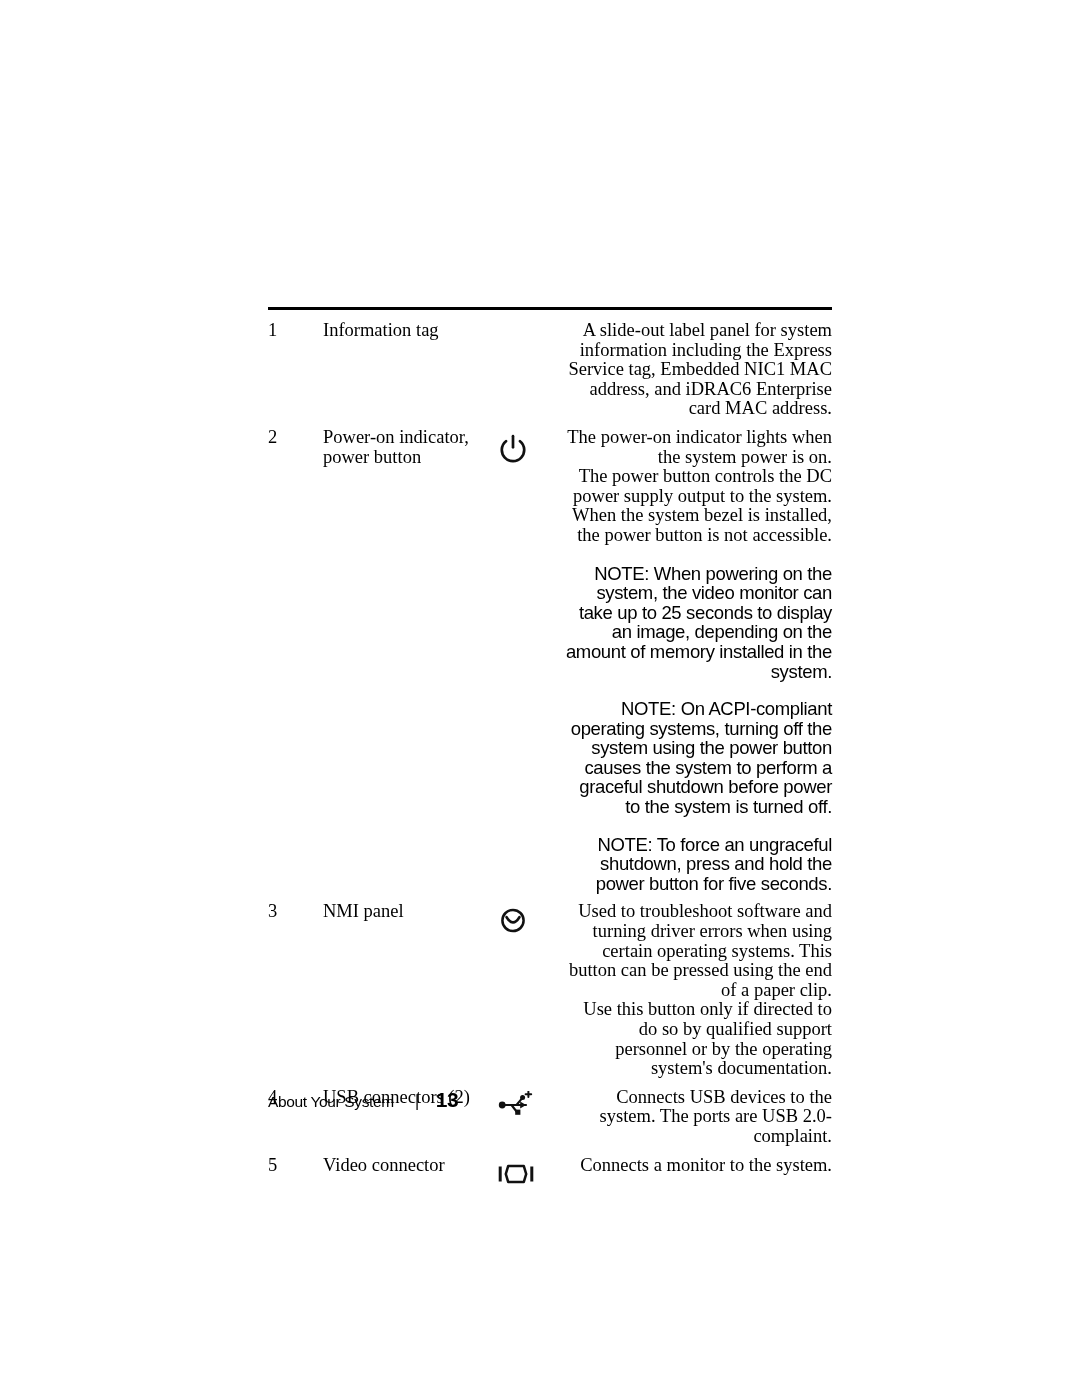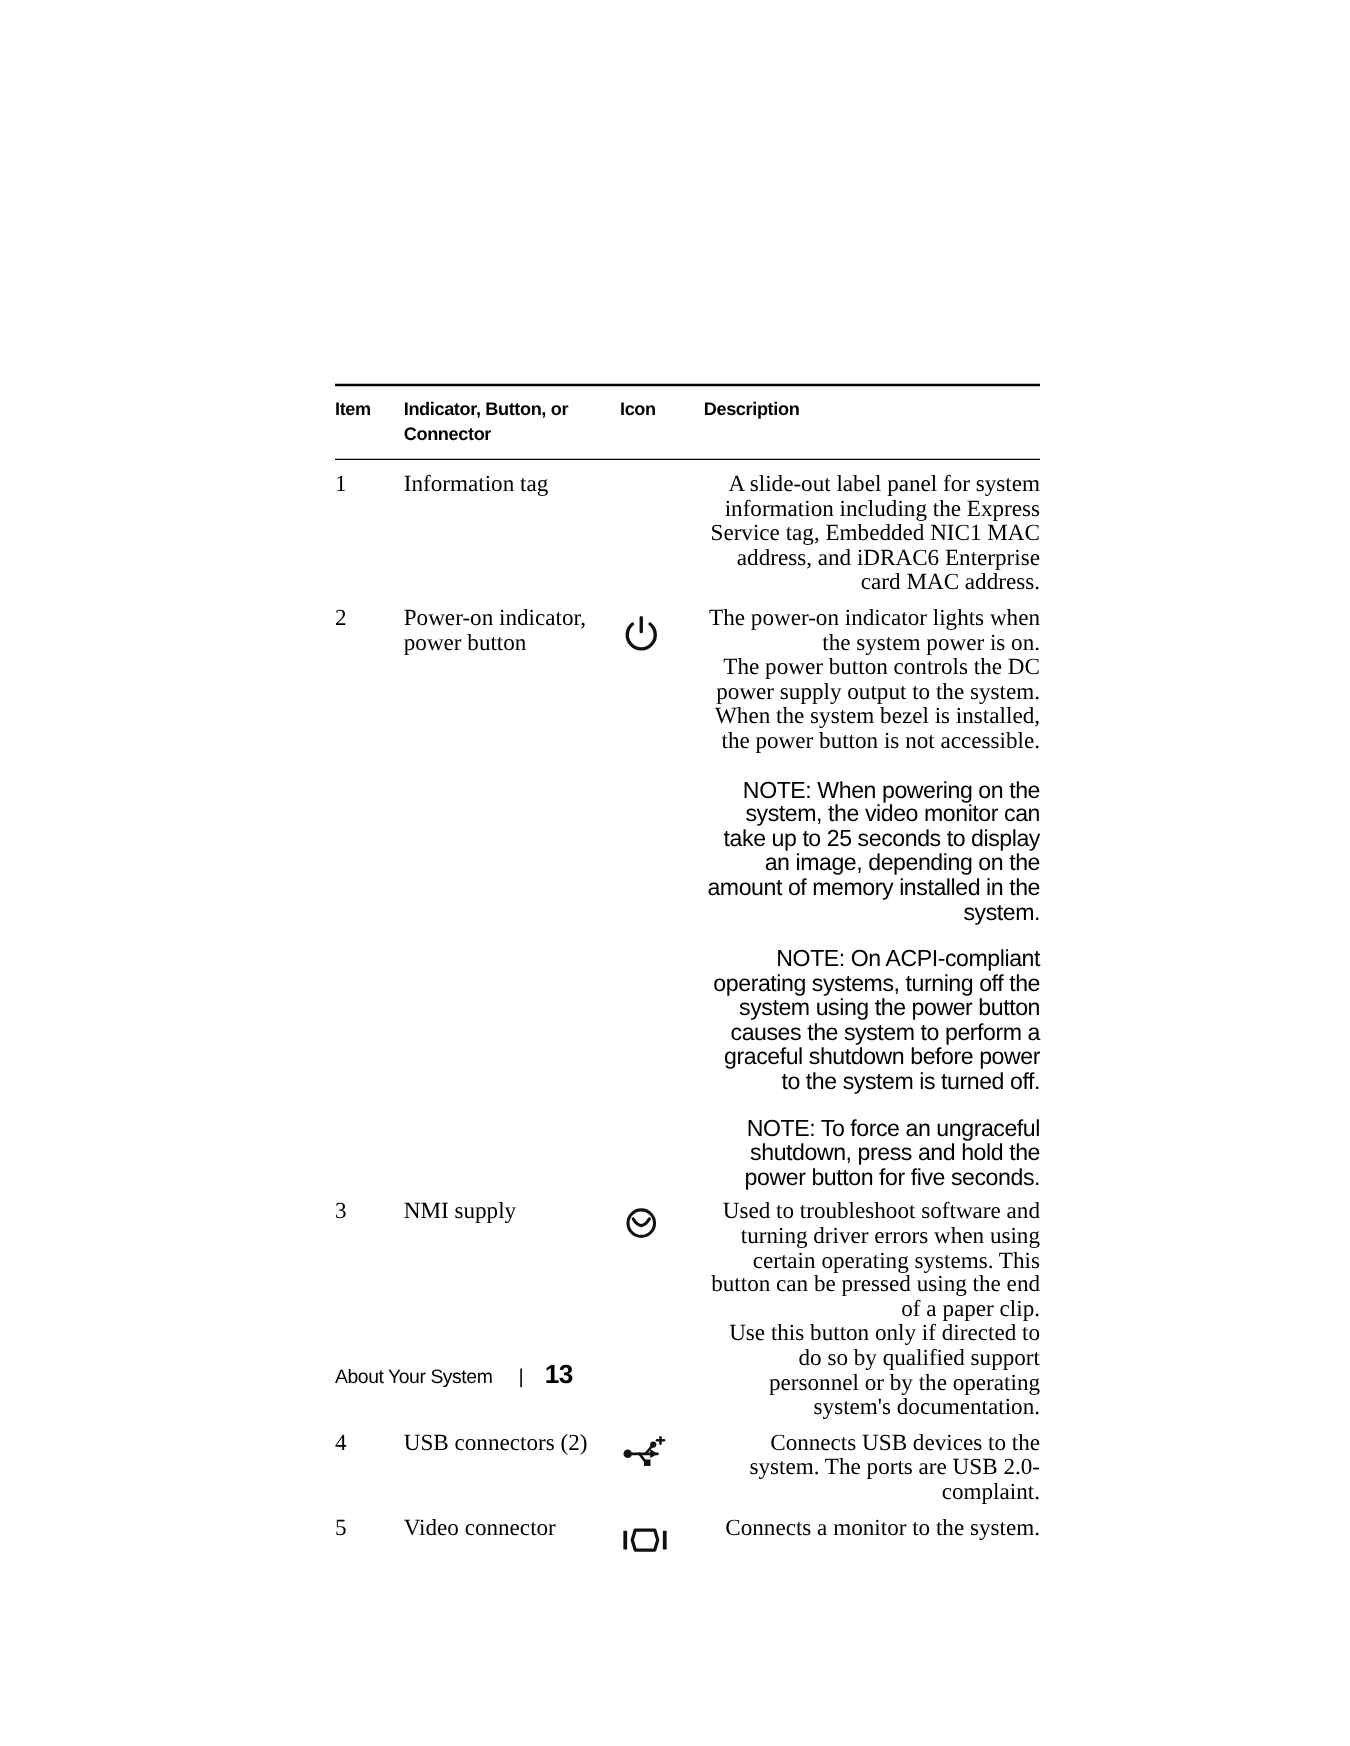--- a/index.html
+++ b/index.html
@@ -156,29 +156,20 @@
 
     <table class="spec">
       <colgroup>
         <col class="c-item">
         <col class="c-label">
         <col class="c-icon">
         <col class="c-desc">
       </colgroup>
 
       <tbody>
-          <tr>
-        <td class="hdr-cell">Item</td>
-        <td class="hdr-cell">
-          <span>Indicator, Button, or</span><br>
-          <span>Connector</span>
-        </td>
-        <td class="hdr-cell">Icon</td>
-        <td class="hdr-cell">Description</td>
-      </tr>
 
       <tr>
         <td colspan="4" style="padding:0">
           <div class="rule-thin"></div>
         </td>
       </tr>
 
       <tr>
         <td class="body-cell first-row num pad-bottom-1">1</td>
         <td class="body-cell first-row pad-bottom-1">
@@ -212,21 +203,21 @@
 
           <p class="note"><span class="note-label">NOTE:</span><span> On ACPI-compliant operating systems, turning off the system using the power button causes the system to perform a graceful shutdown before power to the system is turned off.</span></p>
 
           <p class="note"><span class="note-label">NOTE:</span><span> To force an ungraceful shutdown, press and hold the power button for five seconds.</span></p>
         </td>
       </tr>
 
       <tr>
         <td class="body-cell num pad-bottom-3">3</td>
         <td class="body-cell pad-bottom-3">
-          <span>NMI supply</span>
+          <span>NMI panel</span>
         </td>
         <td class="body-cell pad-bottom-3">
           <span class="icon-wrap">
             <svg width="34" height="34" viewBox="0 0 34 34">
               <circle cx="17" cy="15.5" r="10.6" fill="none" stroke="#111" stroke-width="2.5"></circle>
               <path d="M10.6 12.2 Q17 22.6 23.4 12.2" fill="none" stroke="#111" stroke-width="2.6" stroke-linecap="round" stroke-linejoin="round"></path>
             </svg>
           </span>
         </td>
         <td class="body-cell desc pad-bottom-3">

